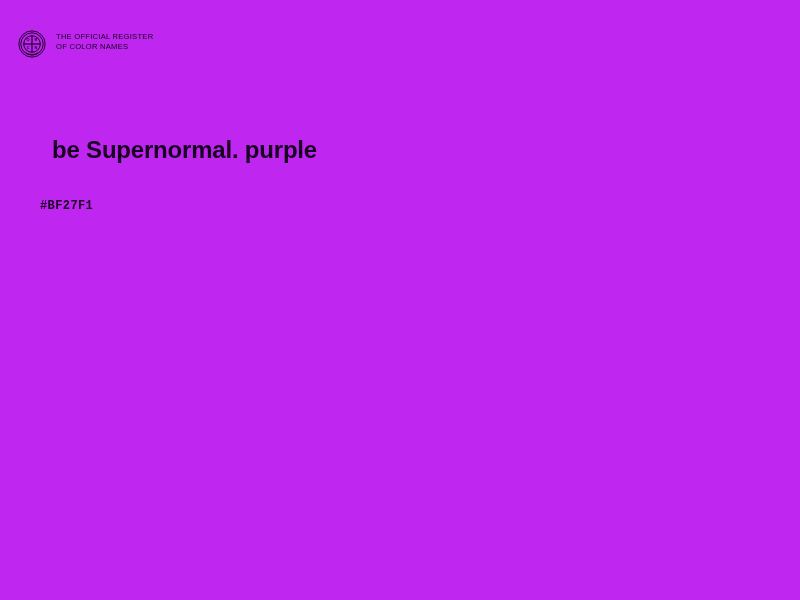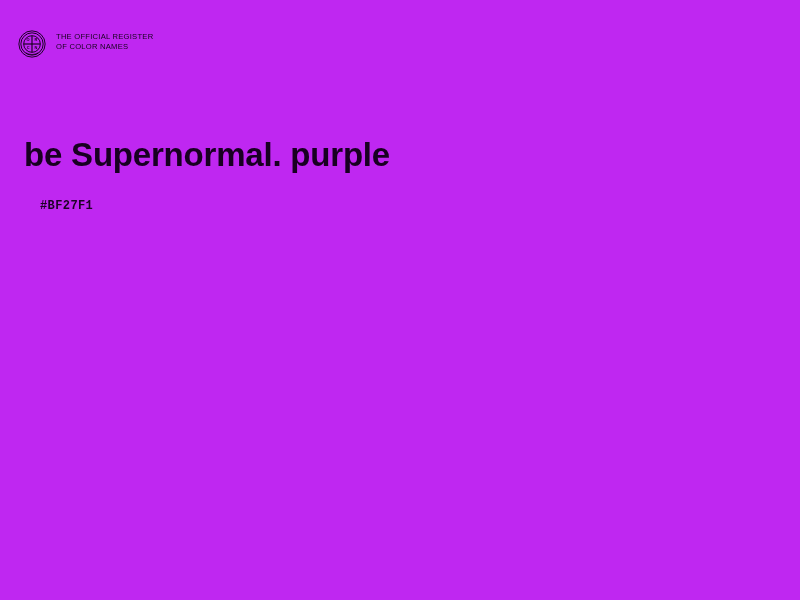--- a/index.html
+++ b/index.html
@@ -45,24 +45,24 @@
     font-family: "Liberation Sans", sans-serif;
     font-size: 7.6px;
     letter-spacing: 0.25px;
     color: #15001c;
     white-space: nowrap;
   }
 
   
   #color-name {
     position: absolute;
-    left: 24px;
+    left: 52px;
     top: 136px;
     font-family: "Liberation Sans", sans-serif;
-    font-size: 33px;
+    font-size: 24px;
     font-weight: bold;
     letter-spacing: -0.2px;
     color: #180021;
     white-space: nowrap;
   }
   #hex-code {
     position: absolute;
     left: 40px;
     top: 199px;
     font-family: "Liberation Mono", monospace;

